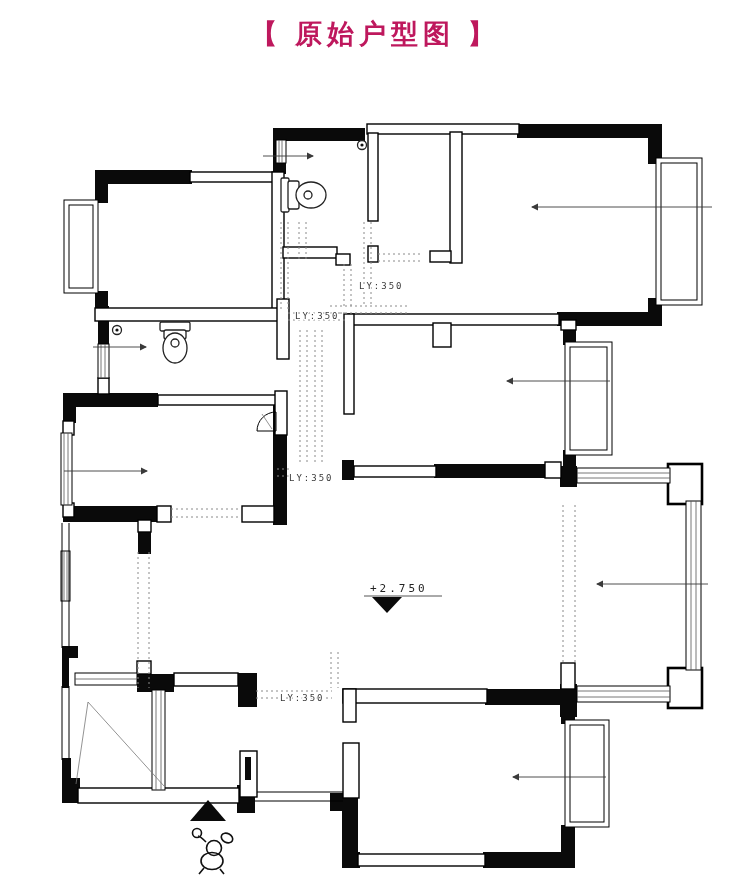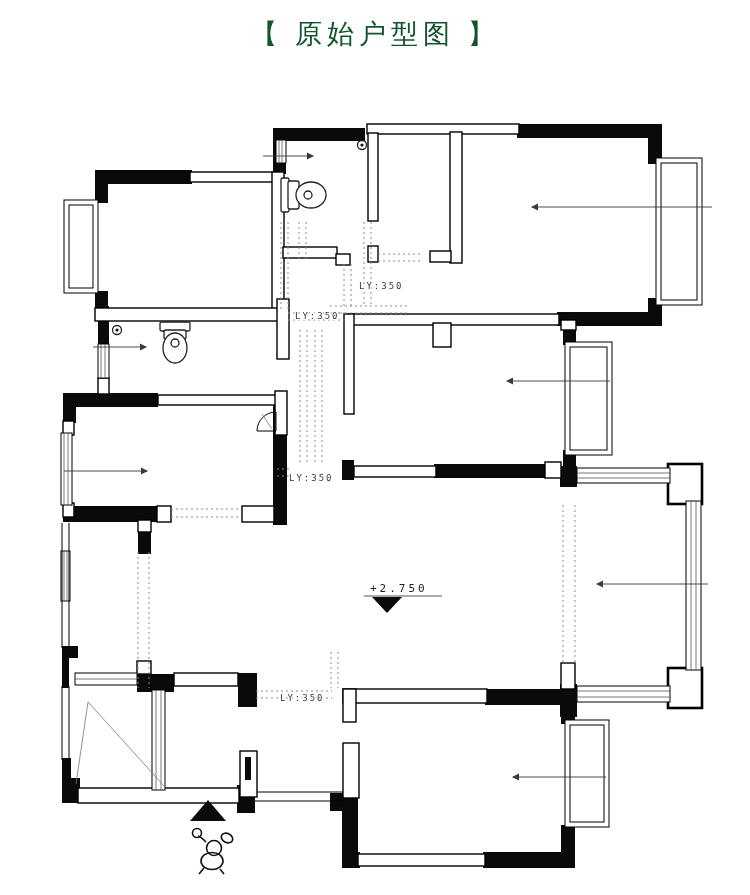--- a/index.html
+++ b/index.html
@@ -1,19 +1,19 @@
 <!DOCTYPE html>
 <html><head>
 <meta charset="utf-8">
 <style>
   html,body{margin:0;padding:0;background:#fff;}
   #stage{position:relative;width:750px;height:895px;background:#fff;overflow:hidden;
          font-family:"Liberation Sans",sans-serif;}
   #plan-title{position:absolute;top:16px;left:0;width:100%;text-align:center;
-              font-size:27px;color:#14532d;letter-spacing:5px;font-weight:400;}
+              font-size:27px;color:#be185d;letter-spacing:5px;font-weight:700;}
   svg{position:absolute;top:0;left:0;}
   .bw{fill:#0a0a0a;stroke:none;}                                
   .ww{fill:#fff;stroke:#000;stroke-width:1.4;}                  
   .win{fill:#fff;stroke:#000;stroke-width:1;}
   .winl{stroke:#555;stroke-width:.8;fill:none;}
   .tl{stroke:#000;stroke-width:1;fill:none;}
   .thin{stroke:#777;stroke-width:.8;fill:none;}
   .dash{stroke:#8a8a8a;stroke-width:1;fill:none;stroke-dasharray:2 3;}
   .arr{stroke:#3a3a3a;stroke-width:.9;fill:none;}
   .ah{fill:#3a3a3a;stroke:none;}

